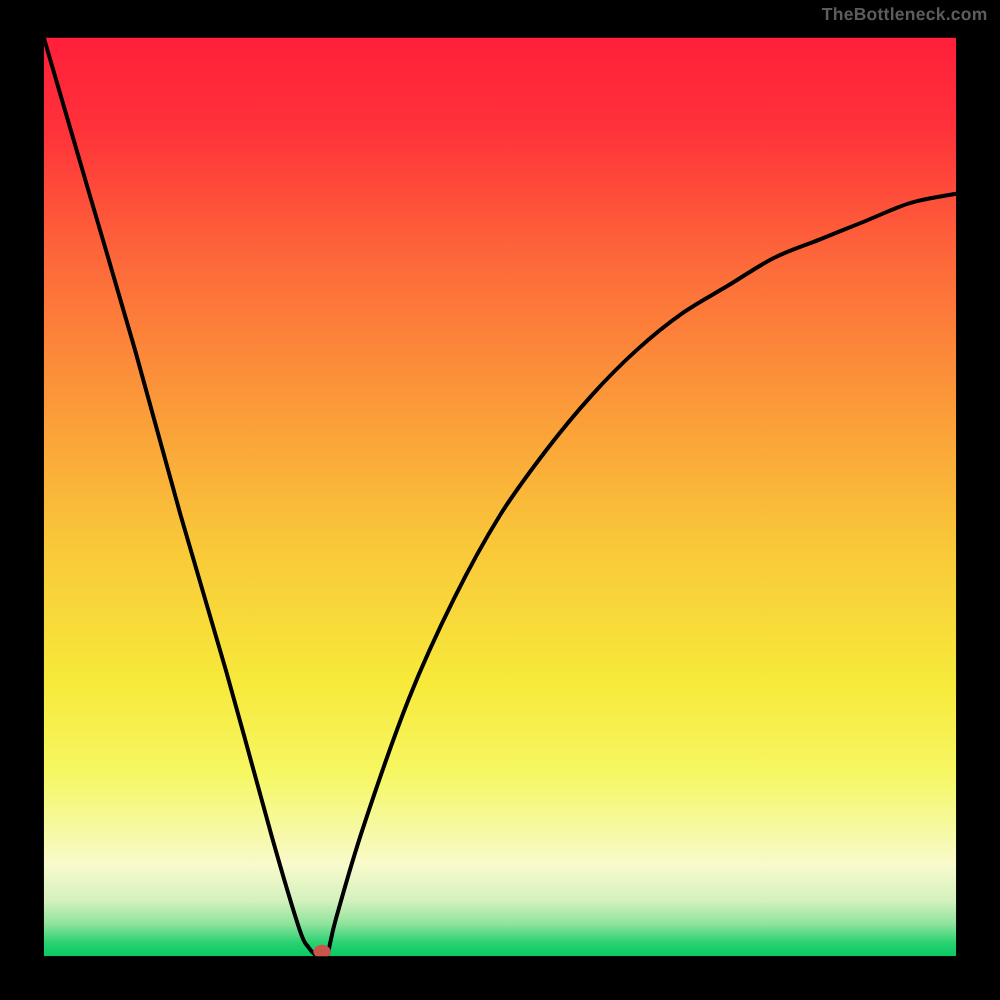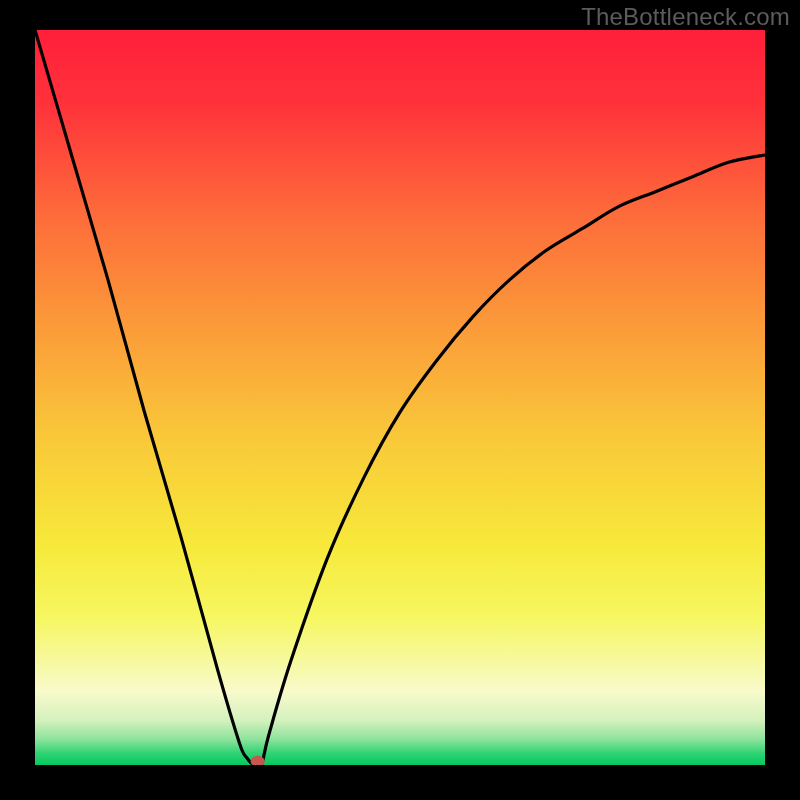--- a/index.html
+++ b/index.html
@@ -15,22 +15,22 @@
     position: relative;
     width: 800px;
     height: 800px;
     background: #000;
   }
   .watermark {
     position: absolute;
     top: 3px;
     right: 10px;
     color: #5c5c5c;
-    font-size: 24px;
-    font-weight: 400;
+    font-size: 14px;
+    font-weight: 700;
     letter-spacing: 0.2px;
     user-select: none;
   }
   .plot-area {
     position: absolute;
     left: 35px;
     top: 30px;
     width: 730px;
     height: 735px;
   }

